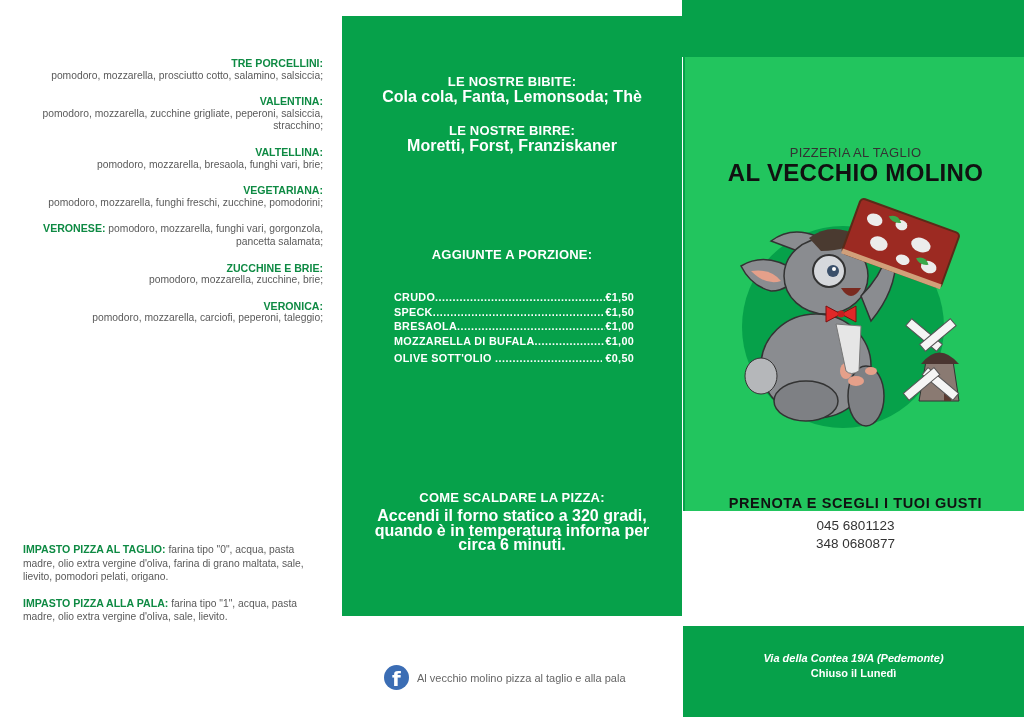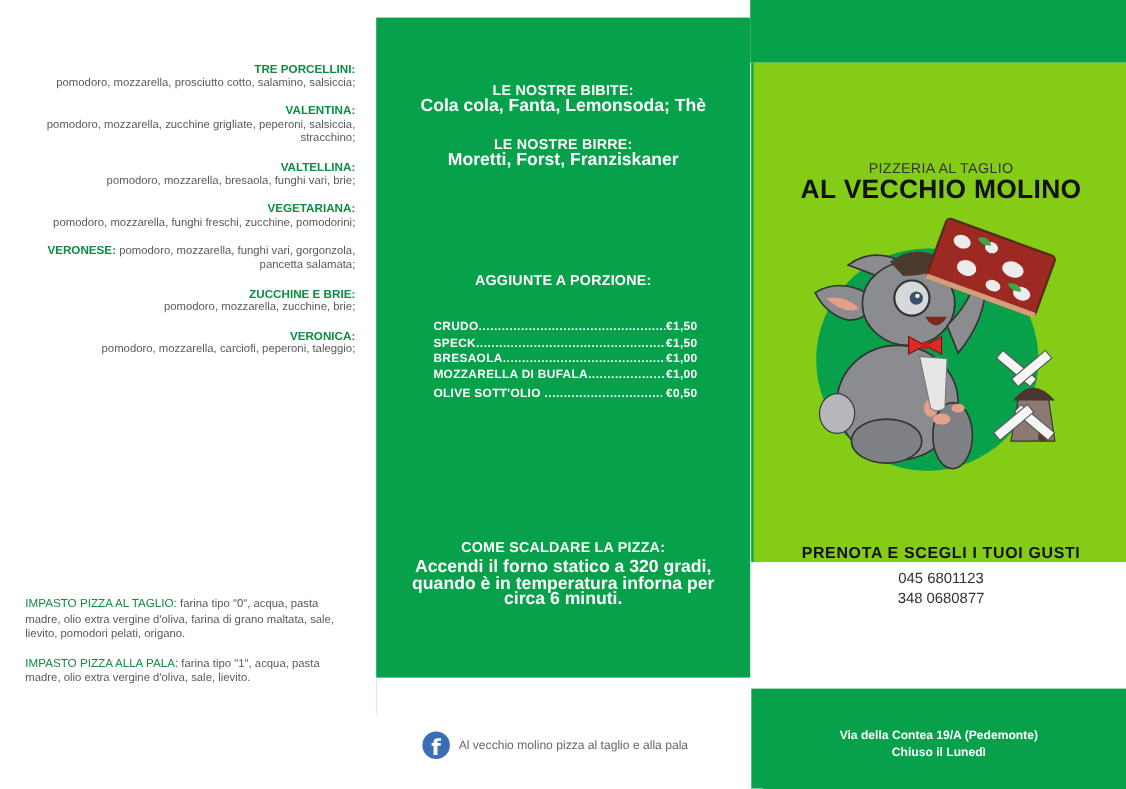--- a/index.html
+++ b/index.html
@@ -9,21 +9,21 @@
     
     .left-panel { position: absolute; left: 0; top: 0; width: 342px; height: 717px; background: #fff; }
     .pizza-list { position: absolute; left: 23px; top: 57px; width: 300px; }
     .pizza-item { margin-bottom: 13px; font-size: 10.3px; line-height: 12.6px; color: #555; text-align: right; }
     .pizza-name { color: #0e8a43; font-weight: bold; font-size: 10.6px; }
     .pizza-name.block { display: block; }
     .pizza-desc { color: #5a5a5a; }
 
     .dough-list { position: absolute; left: 23px; top: 543px; width: 300px; }
     .dough-item { margin-bottom: 13px; font-size: 10.3px; line-height: 13.6px; color: #5a5a5a; }
-    .dough-name { color: #0e8a43; font-weight: normal; font-size: 10.6px; }
+    .dough-name { color: #0e8a43; font-weight: bold; font-size: 10.6px; }
 
     
     .mid-panel { position: absolute; left: 342px; top: 0; width: 340px; height: 634px; background: #06a14a; color: #fff; margin-top: 16px; }
     .mid-section { position: absolute; left: 0; width: 340px; text-align: center; }
     .mid-title { font-weight: bold; font-size: 13px; letter-spacing: 0.2px; }
     .mid-text { font-weight: bold; font-size: 16px; line-height: 14.5px; }
 
     .addons { position: absolute; left: 52px; top: 274px; width: 240px; }
     .addon-row { display: flex; align-items: flex-end; font-weight: bold; font-size: 10.8px; line-height: 14.5px; letter-spacing: 0.3px; white-space: nowrap; overflow: hidden; }
     .addon-row.last { margin-top: 3px; }
@@ -33,21 +33,21 @@
     .addon-price { flex: 0 0 auto; }
 
     .mid-bottom { position: absolute; left: 342px; top: 616px; width: 341px; height: 101px; background: #fff; }
     .fb-row { position: absolute; left: 42px; top: 49px; display: flex; align-items: center; }
     .fb-icon { width: 25px; height: 25px; border-radius: 50%; background: #3b6db4; position: relative; }
     .fb-icon span { position: absolute; left: 8px; top: 2px; color: #fff; font-weight: bold; font-size: 20px; line-height: 24px; font-family: "DejaVu Sans", sans-serif; }
     .fb-label { margin-left: 8px; font-size: 11px; color: #666; }
 
     
     .right-top-band { position: absolute; left: 682px; top: 0; width: 342px; height: 57px; background: #06a14a; }
-    .right-card { position: absolute; left: 683px; top: 57px; width: 341px; height: 454px; background: #84cc16; border-left: 2px solid #06a14a; }
+    .right-card { position: absolute; left: 683px; top: 57px; width: 341px; height: 454px; background: #22c55e; border-left: 2px solid #06a14a; }
     .subtitle { position: absolute; left: 0; width: 341px; top: 88px; text-align: center; font-size: 13px; color: #333; letter-spacing: 0.3px; }
     .title { position: absolute; left: 0; width: 341px; top: 102px; text-align: center; font-size: 24px; font-weight: bold; color: #111; letter-spacing: 0.3px; }
     .mascot { position: absolute; left: 36px; top: 139px; width: 250px; height: 240px; }
     .book-title { position: absolute; left: 0; width: 341px; top: 438px; text-align: center; font-size: 14.5px; font-weight: bold; color: #111; letter-spacing: 0.6px; }
     .phone { position: absolute; left: 0; width: 341px; text-align: center; font-size: 13.5px; color: #333; }
 
     .right-bottom { position: absolute; left: 683px; top: 626px; width: 341px; height: 91px; background: #06a14a; color: #fff; text-align: center; }
     .addr-line { font-weight: bold; font-size: 11px; line-height: 14.5px; }
   </style>
 </head>
@@ -222,15 +222,15 @@
       <rect x="168" y="172" width="40" height="9" transform="rotate(-40 210 165)"></rect>
     </g>
   </svg>
 
   <div class="book-title">PRENOTA E SCEGLI I TUOI GUSTI</div>
   <div class="phone" style="top:461px;">045 6801123</div>
   <div class="phone" style="top:479px;">348 0680877</div>
 </div>
 
 <div class="right-bottom">
-  <div class="addr-line" style="margin-top:36px;">Via della Contea 19/A (Pedemonte)</div>
+  <div class="addr-line" style="margin-top:25px;font-style:italic;">Via della Contea 19/A (Pedemonte)</div>
   <div class="addr-line">Chiuso il Lunedì</div>
 </div>
 
 </body></html>

